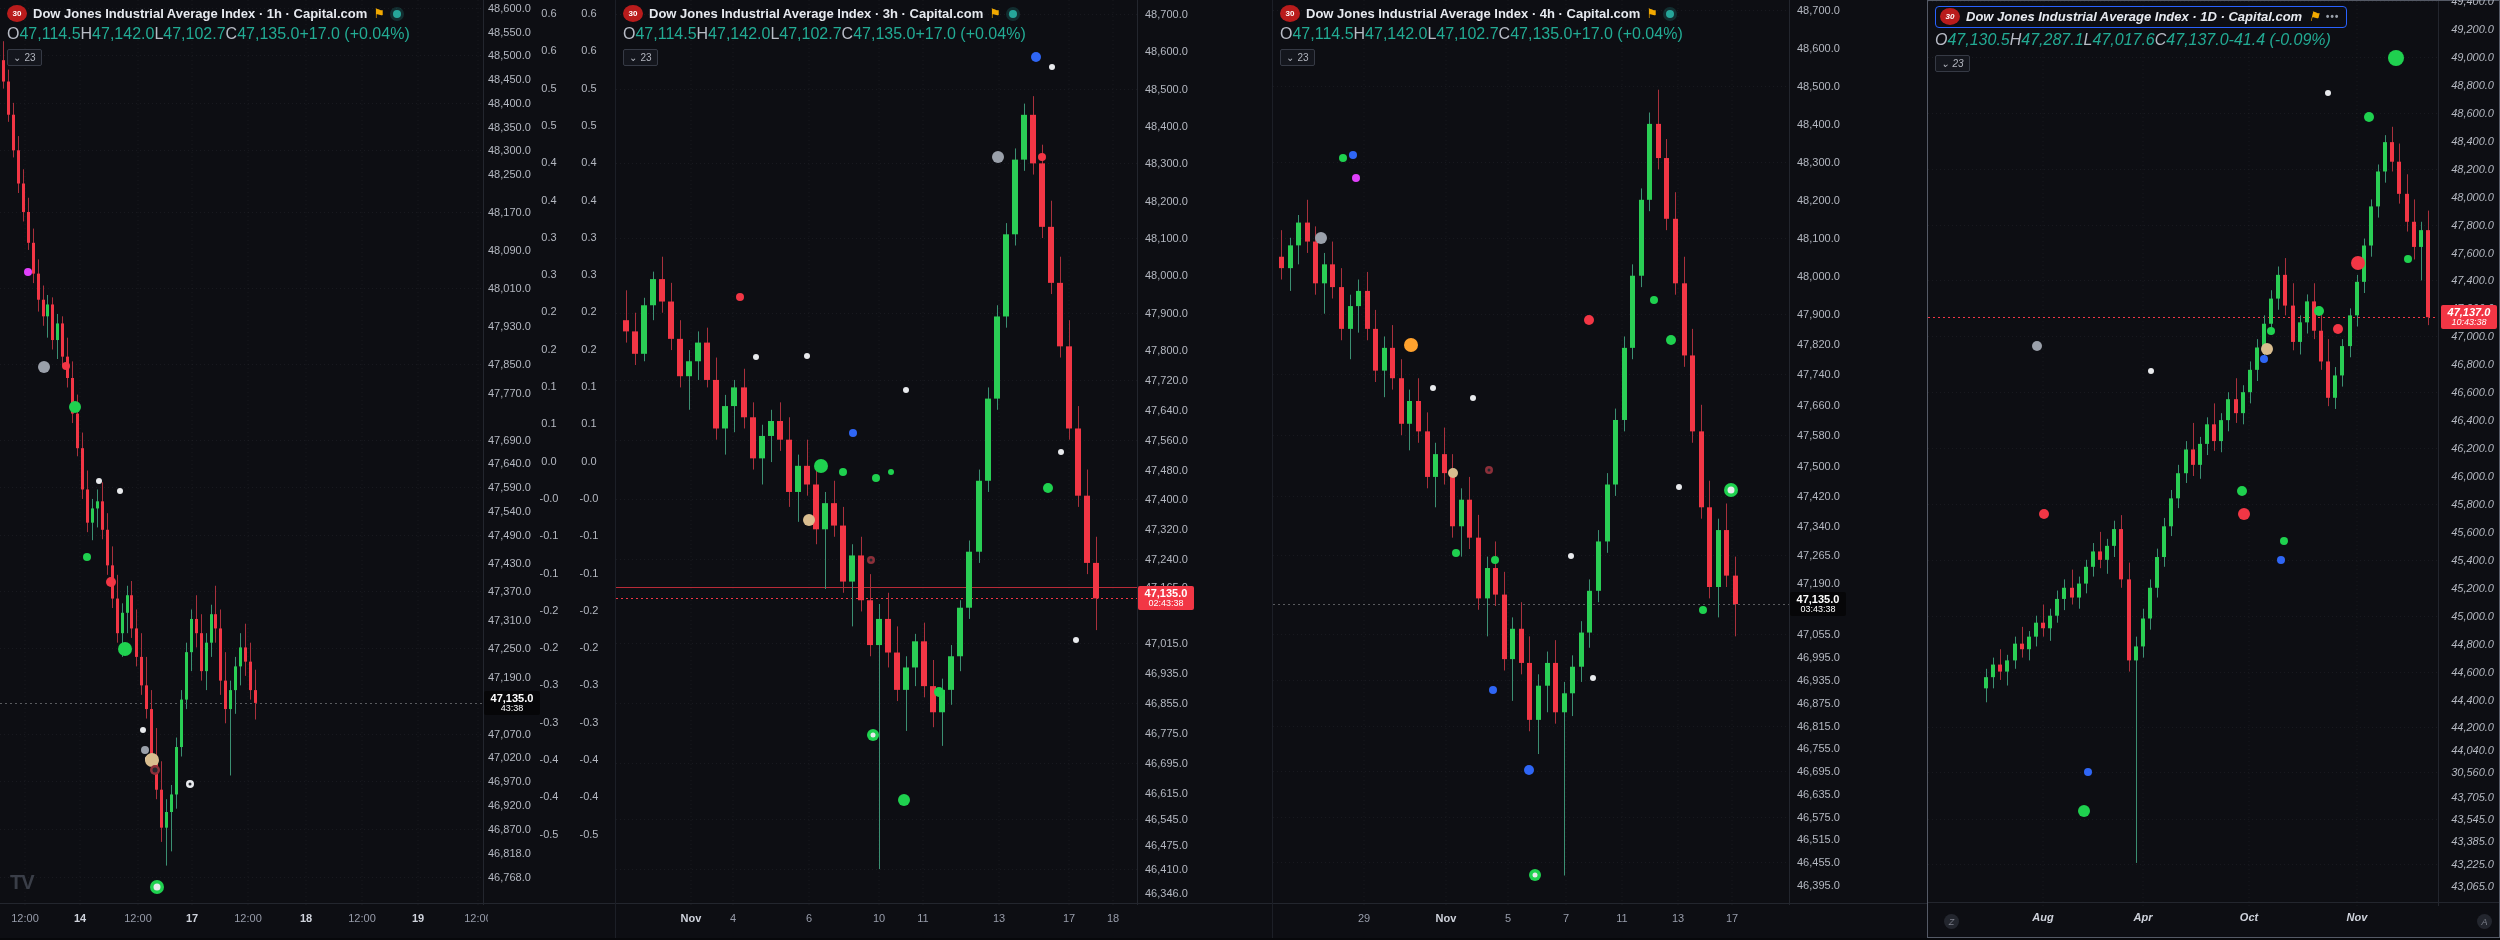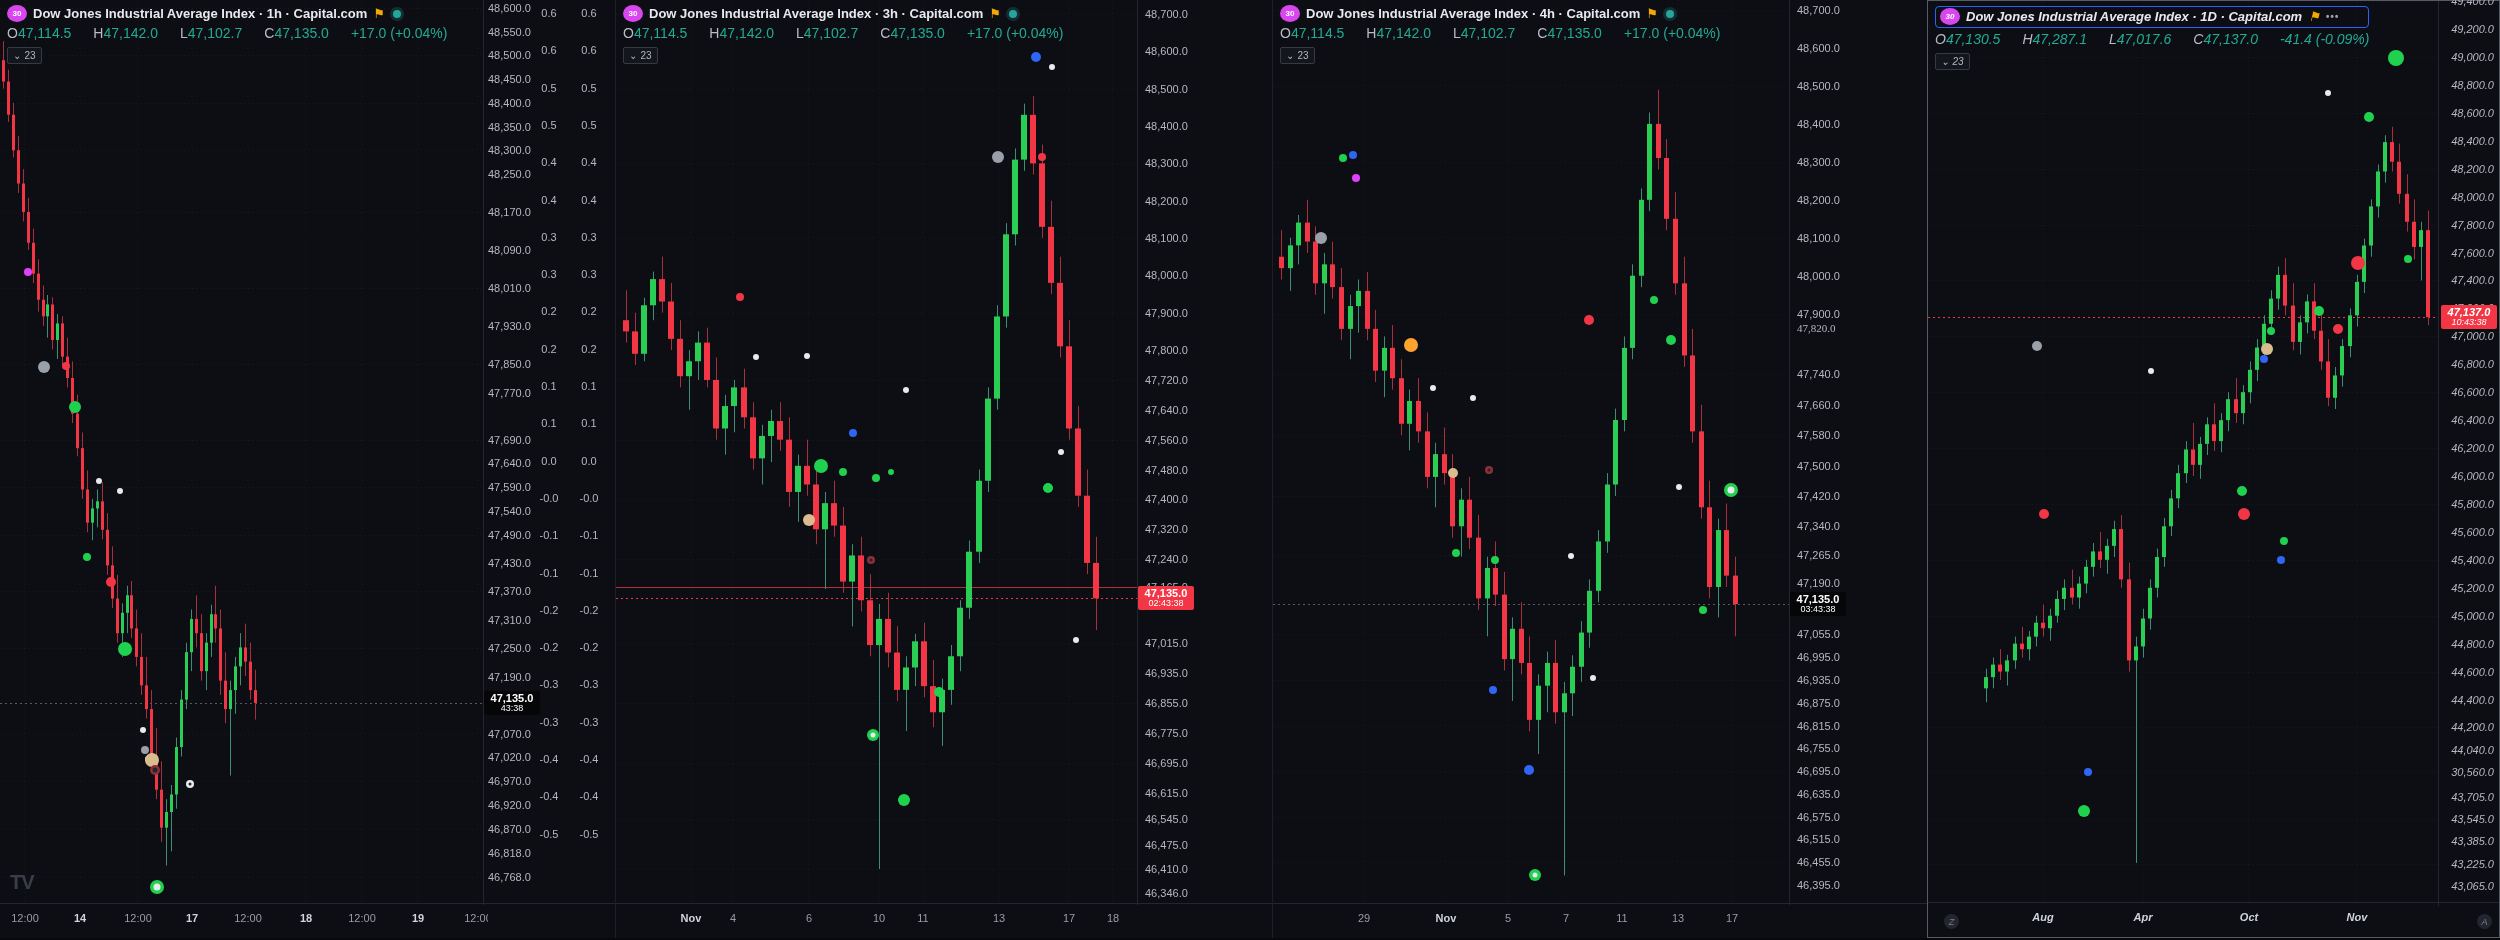--- a/index.html
+++ b/index.html
@@ -12,27 +12,27 @@
   .paxis{position:absolute;top:0;height:905px;border-left:1px solid #23262e;font-size:11px;color:#b4b8c1;}
   .alabel{position:absolute;white-space:nowrap;height:12px;line-height:12px;}
   .escale{position:absolute;width:26px;text-align:center;color:#b4b8c1;}
   .taxis{position:absolute;left:0;bottom:0;height:34px;width:100%;border-top:1px solid #23262e;}
   .taxis-inner{position:absolute;left:0;top:0;height:100%;overflow:hidden;}
   .tlabel{position:absolute;top:8px;transform:translateX(-50%);font-size:11px;color:#989dab;white-space:nowrap;}
   .tlabel.strong{color:#cfd3dc;font-weight:700;}
   .legend{position:absolute;top:5px;left:7px;z-index:5;}
   .trow{display:flex;align-items:center;gap:6px;}
   .selbox{border:1px solid #2962ff;border-radius:4px;padding:1px 7px 2px 4px;display:flex;align-items:center;gap:6px;}
-  .sym{width:20px;height:17px;border-radius:50%;background:#d946ef;color:#fff;font-size:8px;font-weight:700;
+  .sym{width:20px;height:17px;border-radius:50%;background:#b91c1c;color:#fff;font-size:8px;font-weight:700;
        display:flex;align-items:center;justify-content:center;flex:0 0 auto;}
   .title{font-size:13px;font-weight:600;color:#e6e9ef;white-space:nowrap;}
   .flag{color:#f2a900;font-size:13px;line-height:13px;}
   .statusdot{width:8px;height:8px;border-radius:50%;background:#26a69a;box-shadow:0 0 0 3px rgba(38,166,154,.22);margin-left:2px;}
   .more{color:#9aa0aa;font-size:10px;letter-spacing:1px;font-weight:700;}
-  .orow{margin-top:3px;font-size:14px;color:#b8bcc6;display:flex;gap:22px;white-space:nowrap;}
+  .orow{margin-top:3px;font-size:16px;color:#b8bcc6;display:flex;gap:0;white-space:nowrap;}
   .orow .v{color:#22ab94;}
   .irow{margin-top:4px;}
   .indbadge{display:inline-flex;align-items:center;gap:3px;background:#14161d;border:1px solid #363a45;
             border-radius:2px;color:#b2b5be;font-size:10px;padding:0 5px;height:15px;}
   .tag{position:absolute;z-index:6;width:56px;padding:1px 2px;text-align:center;border-radius:2px;line-height:1.1;box-sizing:border-box;}
   .tag .p{font-size:11px;font-weight:700;display:block;}
   .tag .cd{font-size:9px;display:block;}
   .tag.red{background:#f23645;color:#fff;}
   .tag.dark{background:#060608;color:#fff;}
   .wm{position:absolute;left:10px;bottom:44px;font-size:20px;font-weight:800;color:#3a3e48;letter-spacing:-1px;z-index:2;}
@@ -708,21 +708,21 @@
   <div class="paxis" style="left: 516px; width: 139px;">
       <div class="alabel" style="top: 4px; left: 7px;">48,700.0</div>
       <div class="alabel" style="top: 42px; left: 7px;">48,600.0</div>
       <div class="alabel" style="top: 80px; left: 7px;">48,500.0</div>
       <div class="alabel" style="top: 118px; left: 7px;">48,400.0</div>
       <div class="alabel" style="top: 156px; left: 7px;">48,300.0</div>
       <div class="alabel" style="top: 194px; left: 7px;">48,200.0</div>
       <div class="alabel" style="top: 232px; left: 7px;">48,100.0</div>
       <div class="alabel" style="top: 270px; left: 7px;">48,000.0</div>
       <div class="alabel" style="top: 308px; left: 7px;">47,900.0</div>
-      <div class="alabel" style="top: 322px; left: 7px; font-family: Liberation Serif, serif;">47,820.0</div>
+      <div class="alabel" style="top: 338px; left: 7px;">47,820.0</div>
       <div class="alabel" style="top: 368px; left: 7px;">47,740.0</div>
       <div class="alabel" style="top: 399px; left: 7px;">47,660.0</div>
       <div class="alabel" style="top: 429px; left: 7px;">47,580.0</div>
       <div class="alabel" style="top: 460px; left: 7px;">47,500.0</div>
       <div class="alabel" style="top: 490px; left: 7px;">47,420.0</div>
       <div class="alabel" style="top: 520px; left: 7px;">47,340.0</div>
       <div class="alabel" style="top: 549px; left: 7px;">47,265.0</div>
       <div class="alabel" style="top: 577px; left: 7px;">47,190.0</div>
       <div class="alabel" style="top: 628px; left: 7px;">47,055.0</div>
       <div class="alabel" style="top: 651px; left: 7px;">46,995.0</div>

